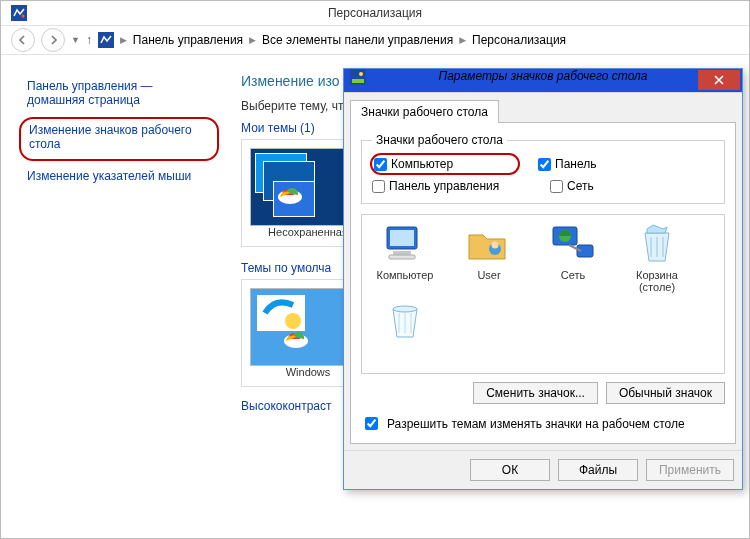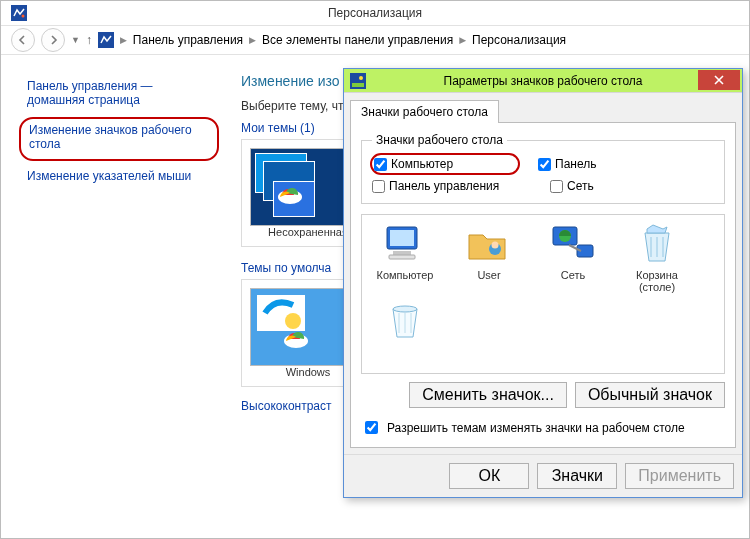--- a/index.html
+++ b/index.html
@@ -35,21 +35,21 @@
   .theme-thumb.w8 { background:#4aa2e8; }
   .theme-thumb .stack1 { position:absolute; left:4px; top:4px; width:52px; height:40px; background:#0b98e8; border:1px solid #fff; }
   .theme-thumb .stack2 { position:absolute; left:12px; top:12px; width:52px; height:40px; background:#0b5dab; border:1px solid #fff; }
   .theme-thumb .pal { position:absolute; left:22px; top:32px; width:42px; height:36px; background:#2a71e0; border:1px solid #fff; }
   .theme-thumb .fan { position:absolute; left:26px; top:36px; width:26px; height:20px; }
 
   .hc-header { color:#0a3ea6; font-size:12px; margin-top:12px; }
 
   
   .dialog { position:absolute; left:343px; top:68px; width:400px; background:#f0f0f0; border:1px solid #5a8fd6; box-shadow:3px 3px 8px rgba(0,0,0,0.25); }
-  .dlg-title { height:24px; display:flex; align-items:center; background:#bef264; border-bottom:1px solid #d7d7d7; position:relative; }
+  .dlg-title { height:24px; display:flex; background:#1d4ed8; border-bottom:1px solid #d7d7d7; position:relative;font-style:italic; }
   .dlg-title .app-icon { width:16px; height:16px; margin-left:6px; }
   .dlg-title .t { position:absolute; left:0; right:0; text-align:center; font-size:12px; pointer-events:none; }
   .dlg-close { position:absolute; right:2px; top:1px; width:42px; height:20px; background:#c8443a; color:#fff; display:flex; align-items:center; justify-content:center; }
   .dlg-close svg { width:10px; height:10px; }
 
   .tabstrip { margin:6px 6px 0 6px; display:flex; }
   .tab { font-size:12px; padding:4px 10px; background:#fff; border:1px solid #bcbcbc; border-bottom:none; position:relative; top:1px; }
   .tabpanel { margin:0 6px 6px 6px; background:#fff; border:1px solid #bcbcbc; padding:10px; }
 
   fieldset.group { border:1px solid #cfcfcf; margin:0 0 10px 0; padding:8px 10px 10px 10px; }
@@ -57,21 +57,21 @@
   .chk-row { display:flex; flex-wrap:wrap; column-gap:28px; row-gap:6px; font-size:12px; }
   .chk { display:flex; align-items:center; gap:4px; min-width:150px; }
   .chk input { width:13px; height:13px; margin:0; }
   .red-ring { border:2.5px solid #c30000; border-radius:12px; padding:2px 10px 2px 2px; margin:-2px -10px -2px -2px; }
 
   .icon-well { border:1px solid #cfcfcf; background:#fff; padding:8px; display:flex; flex-wrap:wrap; gap:6px 14px; min-height:160px; align-content:flex-start; }
   .ic { width:70px; text-align:center; font-size:11px; color:#333; }
   .ic .gl { width:48px; height:42px; margin:0 auto 4px auto; display:flex; align-items:center; justify-content:center; }
 
   .btn-row { display:flex; justify-content:flex-end; gap:8px; margin-top:8px; }
-  .winbtn { font-size:16px; padding:3px 12px; background:#f4f4f4; border:1px solid #b0b0b0; min-width:80px; text-align:center; }
+  .winbtn { font-size:12px; padding:3px 12px; background:#f4f4f4; border:1px solid #b0b0b0; min-width:80px; text-align:center; }
   .winbtn.disabled { color:#9a9a9a; }
 
   .chk-single { display:flex; align-items:center; gap:6px; font-size:12px; margin-top:10px; }
 
   .dlg-footer { background:#f0f0f0; border-top:1px solid #dcdcdc; padding:8px; display:flex; justify-content:flex-end; gap:8px; }
 </style>
 </head>
 <body>
 
 <div class="parent-window">
@@ -282,16 +282,16 @@
     </div>
 
     <label class="chk-single">
       <input type="checkbox" checked="" style="">
       <span>Разрешить темам изменять значки на рабочем столе</span>
     </label>
   </div>
 
   <div class="dlg-footer">
     <div class="winbtn">ОК</div>
-    <div class="winbtn">Значки</div>
+    <div class="winbtn">Файлы</div>
     <div class="winbtn disabled">Применить</div>
   </div>
 </div>
 
 </body></html>

